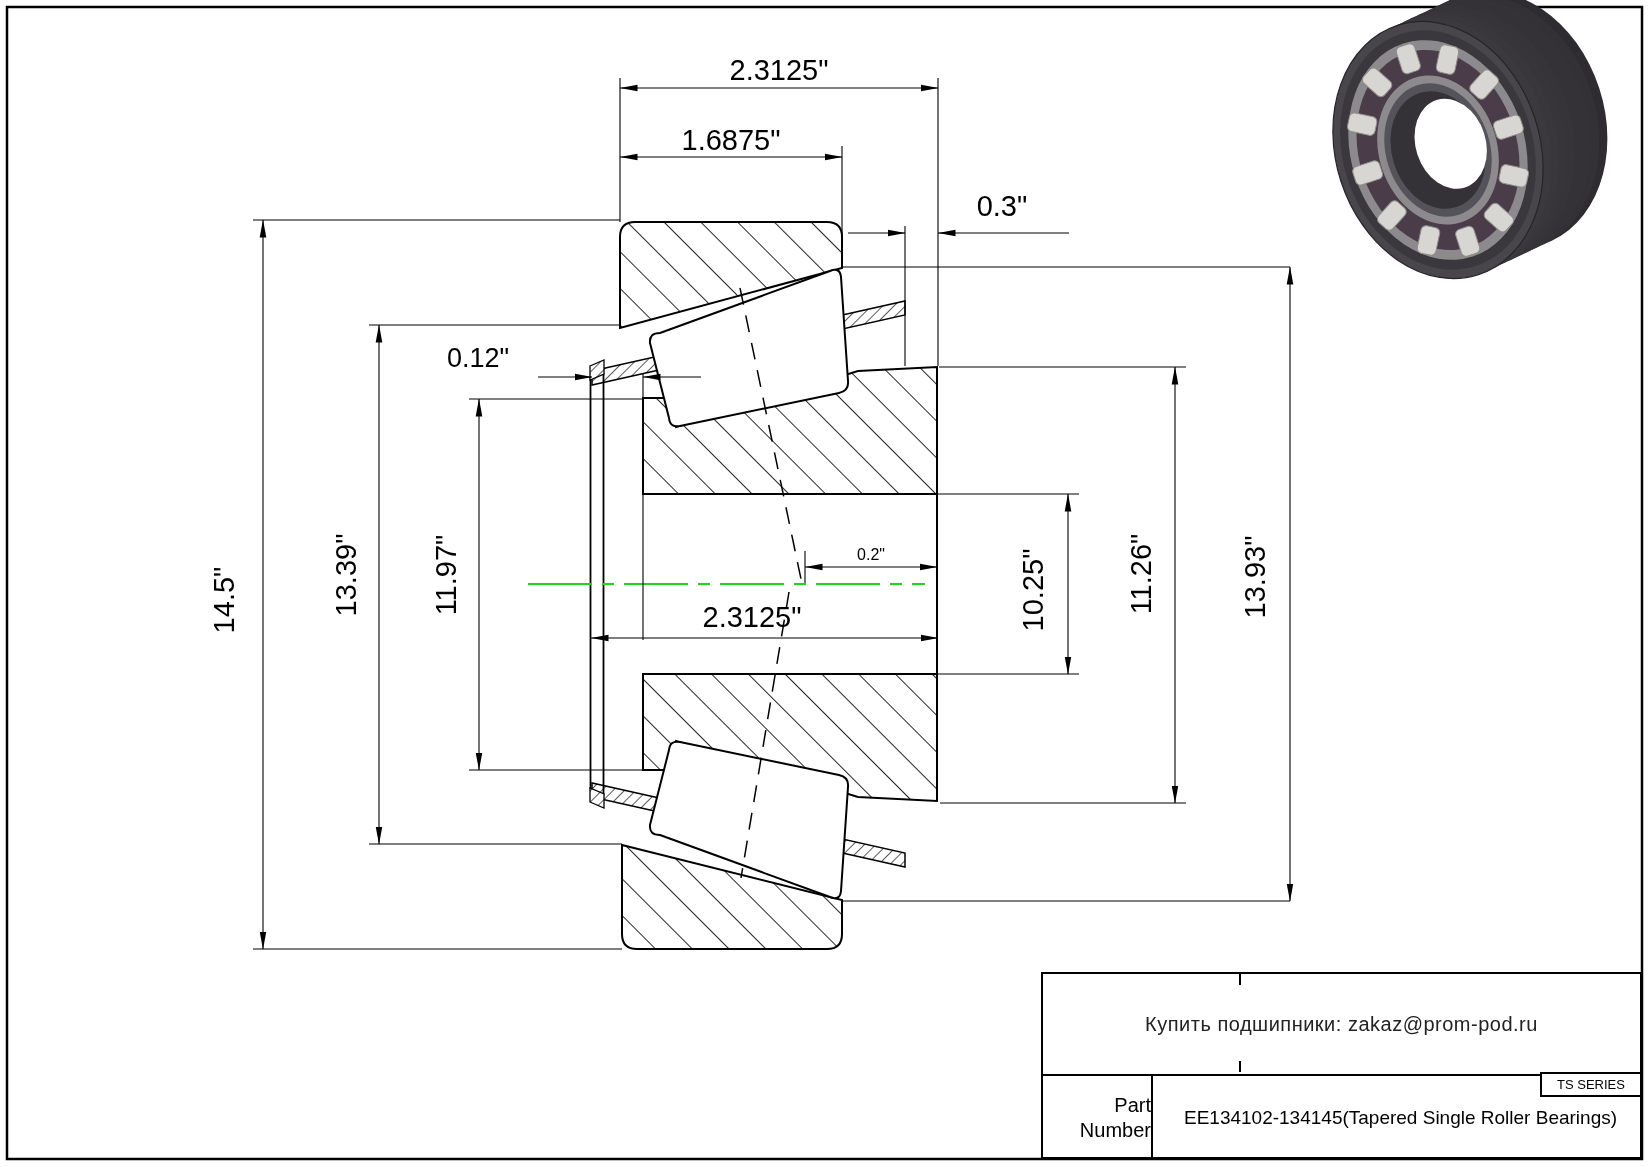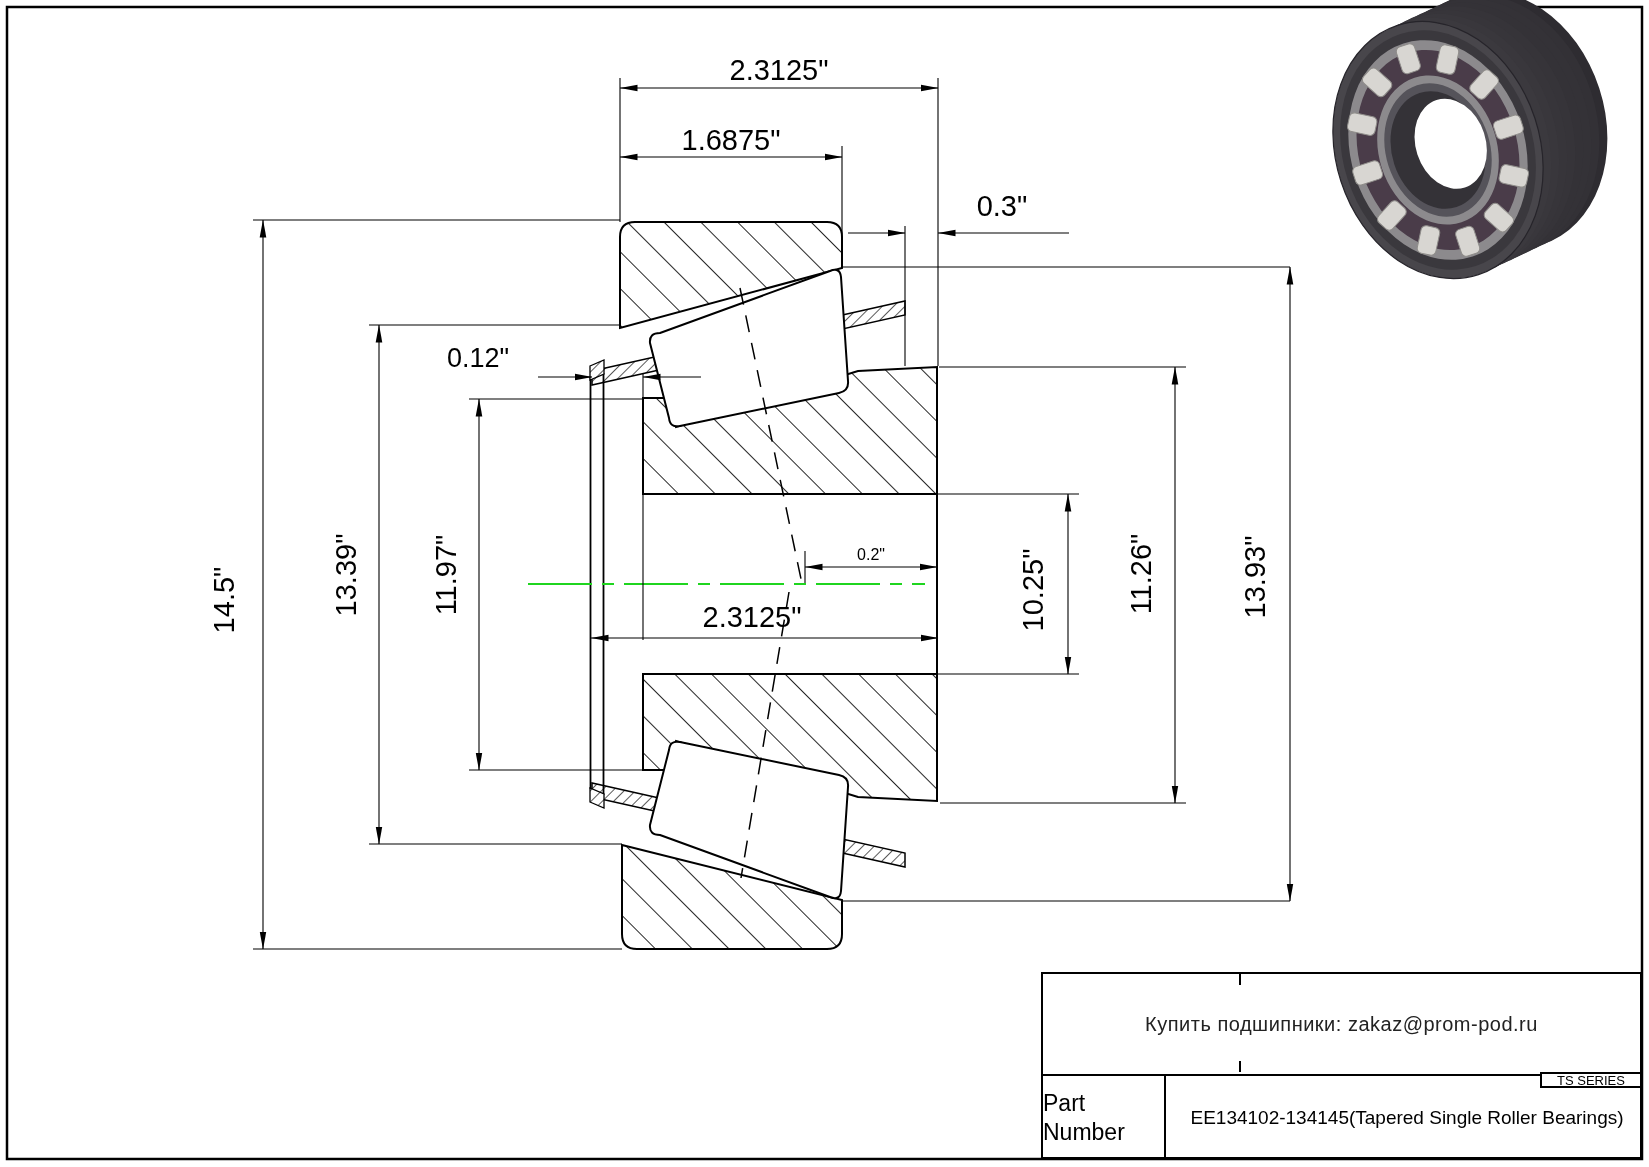--- a/index.html
+++ b/index.html
@@ -8,26 +8,26 @@
   #stage svg{position:absolute;left:0;top:0;}
   .dim-text{font-family:"Liberation Sans", sans-serif;fill:#000;}
   
   .title-block{position:absolute;left:1041px;top:972px;width:601px;height:187px;
     border:2px solid #000;box-sizing:border-box;background:#fff;}
   .tb-row1{position:absolute;left:0;top:0;width:100%;height:100px;box-sizing:border-box;
     display:flex;align-items:center;justify-content:center;}
   .tb-contact{font-size:20px;color:#222;letter-spacing:.5px;}
   .tb-row2{position:absolute;left:0;top:100px;width:100%;height:85px;border-top:2px solid #000;
     box-sizing:border-box;display:flex;}
-  .tb-part-cell{width:123px;border-right:2px solid #000;box-sizing:border-box;
-    display:flex;align-items:center;justify-content:center;text-align:left;
-    font-size:23px;line-height:1.25;color:#000;}
+  .tb-part-cell{width:110px;border-right:2px solid #000;box-sizing:border-box;
+    display:flex;align-items:center;justify-content:center;text-align:right;
+    font-size:20px;line-height:1.25;color:#000;}
   .tb-num-cell{flex:1;display:flex;align-items:center;justify-content:center;
     font-size:19px;color:#000;padding-left:8px;}
-  .tb-series{position:absolute;right:-2px;top:98px;width:102px;height:16px;
+  .tb-series{position:absolute;right:-2px;top:98px;width:102px;height:25px;
     border:2px solid #000;box-sizing:border-box;background:#fff;
     display:flex;align-items:center;justify-content:center;font-size:13px;color:#000;}
   .tb-tick{position:absolute;width:2px;height:11px;background:#000;left:196px;}
 </style>
 </head>
 <body>
 
 <div id="stage">
 
 <svg width="1649" height="1167" viewBox="0 0 1649 1167">

